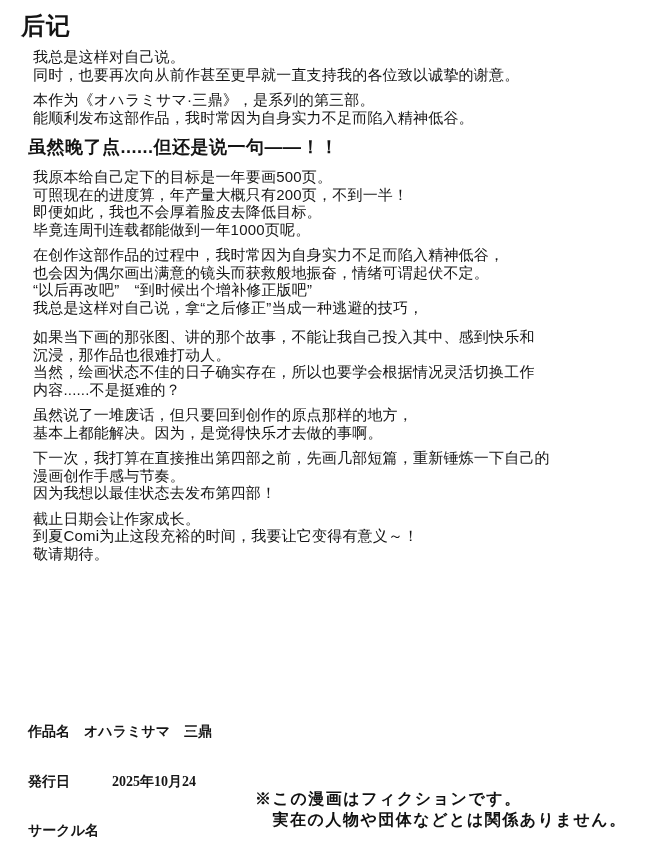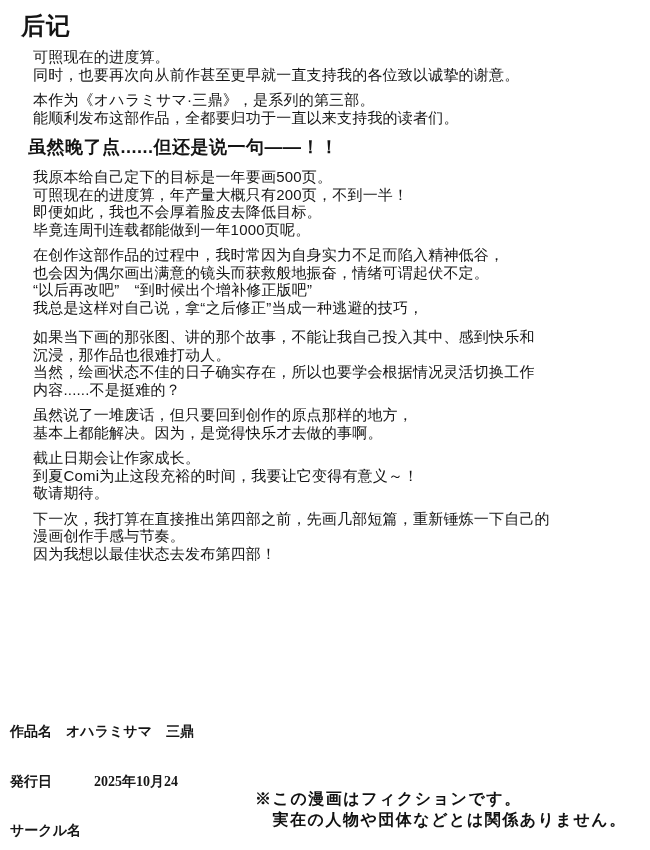--- a/index.html
+++ b/index.html
@@ -27,66 +27,66 @@
     margin:0 0 8px 28px; white-space:pre-line; letter-spacing:0.5px;
   }
   .headline.after-tight { margin-bottom:9px; }
 
   .colophon {
     position:absolute; left:10px; top:691px;
     font-family:"Liberation Serif","DejaVu Serif",serif;
     font-weight:700; font-size:14px; line-height:16.5px;
     white-space:pre; color:#161616;
   }
-  .colophon-line { white-space:pre; }
+  .colophon-line { white-space:pre;margin-left:18px; }
 
   .notices {
     position:absolute; left:239px; top:755px; width:410px;
     font-family:"Liberation Serif","DejaVu Serif",serif;
     font-weight:700; font-size:16px; line-height:21.5px;
     letter-spacing:1.5px; white-space:pre-line; color:#111;
   }
   .notice.fiction { margin-left:16px; margin-bottom:7px;margin-top:11px; }
 </style>
 </head>
 <body>
 
 <div class="page">
 
   <h1 class="heading">后记</h1>
 
-  <div class="para">可照现在的进度算。
+  <div class="para">我总是这样对自己说。
 同时，也要再次向从前作甚至更早就一直支持我的各位致以诚挚的谢意。</div>
   <div class="para">本作为《オハラミサマ·三鼎》，是系列的第三部。
-能顺利发布这部作品，全都要归功于一直以来支持我的读者们。</div>
+能顺利发布这部作品，我时常因为自身实力不足而陷入精神低谷。</div>
 
   <div class="headline">虽然晚了点......但还是说一句——！！</div>
 
   <div class="para">我原本给自己定下的目标是一年要画500页。
 可照现在的进度算，年产量大概只有200页，不到一半！
 即便如此，我也不会厚着脸皮去降低目标。
 毕竟连周刊连载都能做到一年1000页呢。</div>
   <div class="para tight">在创作这部作品的过程中，我时常因为自身实力不足而陷入精神低谷，
 也会因为偶尔画出满意的镜头而获救般地振奋，情绪可谓起伏不定。
 “以后再改吧”　“到时候出个增补修正版吧”
 我总是这样对自己说，拿“之后修正”当成一种逃避的技巧，</div>
 
 
   <div class="para">如果当下画的那张图、讲的那个故事，不能让我自己投入其中、感到快乐和
 沉浸，那作品也很难打动人。
 当然，绘画状态不佳的日子确实存在，所以也要学会根据情况灵活切换工作
 内容......不是挺难的？</div>
   <div class="para">虽然说了一堆废话，但只要回到创作的原点那样的地方，
 基本上都能解决。因为，是觉得快乐才去做的事啊。</div>
+  <div class="para">下一次，我打算在直接推出第四部之前，先画几部短篇，重新锤炼一下自己的
+漫画创作手感与节奏。
+因为我想以最佳状态去发布第四部！</div>
   <div class="para gap-top">截止日期会让作家成长。
 到夏Comi为止这段充裕的时间，我要让它变得有意义～！
 敬请期待。</div>
-  <div class="para">下一次，我打算在直接推出第四部之前，先画几部短篇，重新锤炼一下自己的
-漫画创作手感与节奏。
-因为我想以最佳状态去发布第四部！</div>
 
   <div class="colophon">
     <div class="colophon-line">作品名　オハラミサマ　三鼎</div>
     <div class="colophon-line">発行日　　　2025年10月24</div>
     <div class="colophon-line">サークル名</div>
     
     
     
     
     

